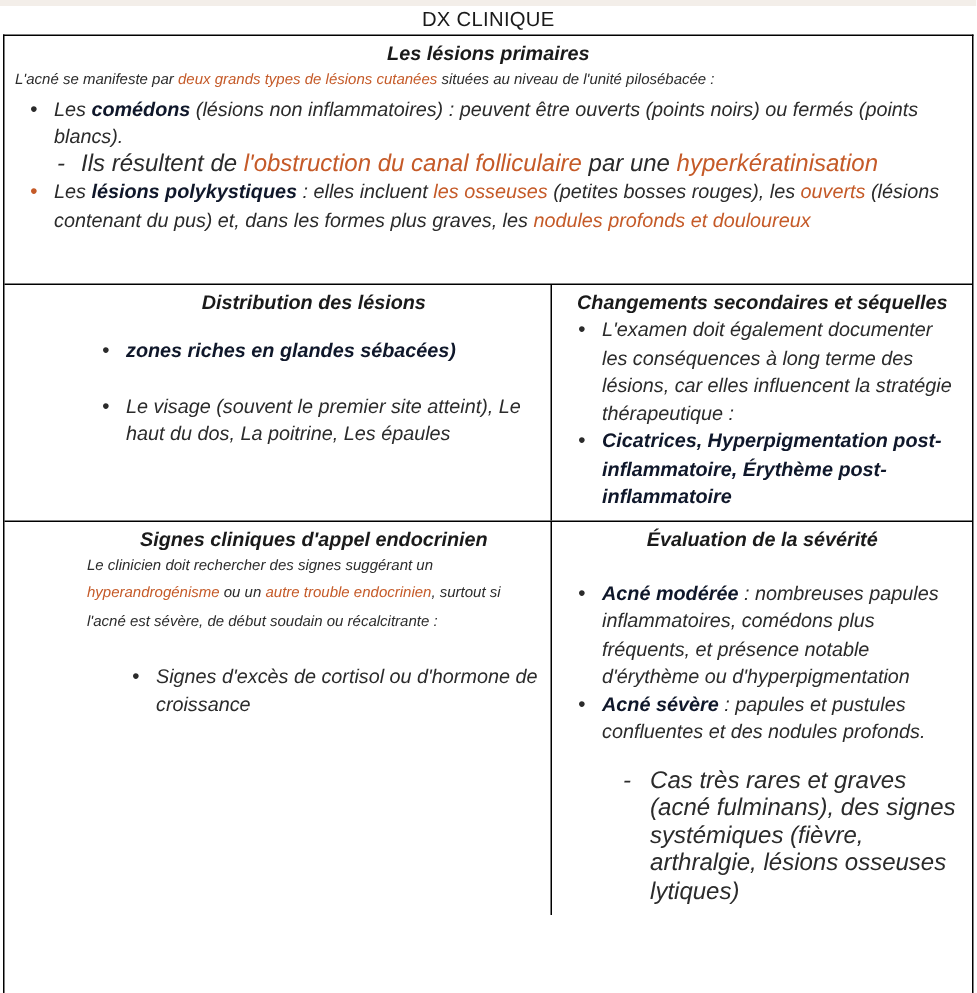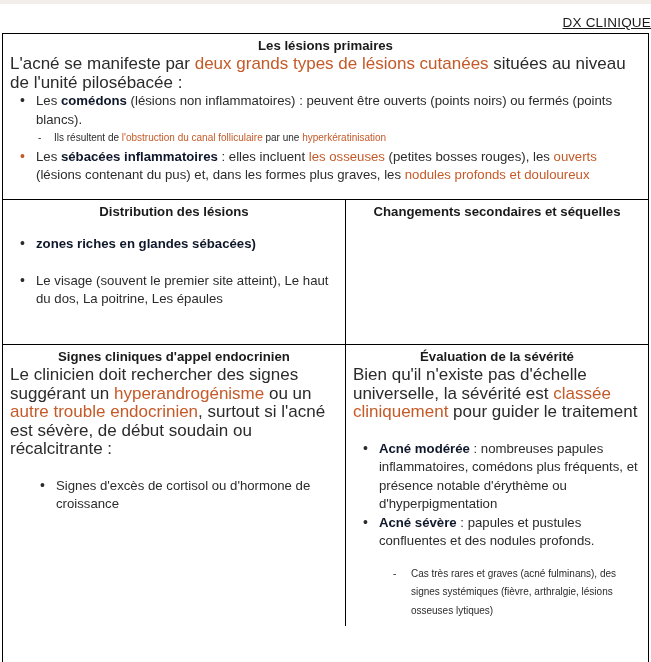--- a/index.html
+++ b/index.html
@@ -13,69 +13,70 @@
     font-family: "Liberation Sans", sans-serif;
     color: #2b2b2b;
     overflow: hidden;
   }
   .top-strip {
     height: 4px;
     background: #f3eee9;
     width: 100%;
   }
   .doc-header {
-    text-align: right;
+    text-align: center;
     font-size: 13.5px;
     color: #1a1a1a;
     letter-spacing: 0.2px;
-    padding: 11px 0 3px 0;
+    padding: 1px 0 3px 0;
     line-height: 15px;
-    text-decoration: underline;
   }
   .table {
     border: 1.6px solid #000;
     border-bottom: none;
     width: 647px;
     margin: 0 auto;
     box-sizing: border-box;
     height: 640px;
   }
   .row {
     display: flex;
     border-bottom: 1.6px solid #000;
     box-sizing: border-box;
+    font-style: italic;
   }
   .row.last {
     border-bottom: none;
   }
   .cell {
     box-sizing: border-box;
     padding: 3px 7px 6px 7px;
   }
   .cell.full {
     width: 100%;
   }
   .cell.left {
     width: 344px;
     border-right: 1.6px solid #000;
+    margin-left: 48px;
   }
   .cell.right {
     width: 303px;
   }
   .cell-title {
     text-align: center;
     font-weight: bold;
     font-size: 13.2px;
     color: #1a1a1a;
     line-height: 17px;
     margin-bottom: 1px;
   }
   p.para {
     margin: 0;
-    font-size: 17px;
+    font-size: 10px;
     line-height: 18.5px;
     color: #2b2b2b;
   }
   ul.bullets, ul.sub {
     margin: 0;
     padding: 0;
     list-style: none;
   }
   li.bullet {
     position: relative;
@@ -92,21 +93,21 @@
     top: -1px;
     font-size: 14px;
     color: #2b2b2b;
   }
   li.bullet.orange-dot::before {
     color: #c55a28;
   }
   li.dash {
     position: relative;
     padding-left: 44px;
-    font-size: 10px;
+    font-size: 16px;
     line-height: 18.5px;
     margin: 0;
     color: #2b2b2b;
   }
   li.dash::before {
     content: "-";
     position: absolute;
     left: 28px;
     top: 0;
     color: #2b2b2b;
@@ -145,52 +146,55 @@
 
 <div class="table">
 
   <div class="row row-1">
     <div class="cell full">
       <div class="cell-title">Les lésions primaires</div>
       <p class="para"><span>L'acné se manifeste par </span><span class="hl">deux grands types de lésions cutanées</span><span> situées au niveau de l'unité pilosébacée :</span></p>
       <ul class="bullets">
         <li class="bullet"><span>Les </span><span class="bold">comédons</span><span> (lésions non inflammatoires) : peuvent être ouverts (points noirs) ou fermés (points blancs).</span></li>
         <li class="dash"><span>Ils résultent de </span><span class="hl">l'obstruction du canal folliculaire</span><span> par une </span><span class="hl">hyperkératinisation</span></li>
-        <li class="bullet orange-dot"><span>Les </span><span class="bold">sébacées inflammatoires</span><span> : elles incluent </span><span class="hl">les osseuses</span><span> (petites bosses rouges), les </span><span class="hl">ouverts</span><span> (lésions contenant du pus) et, dans les formes plus graves, les </span><span class="hl">nodules profonds et douloureux</span></li>
+        <li class="bullet orange-dot"><span>Les </span><span class="bold">lésions polykystiques</span><span> : elles incluent </span><span class="hl">les osseuses</span><span> (petites bosses rouges), les </span><span class="hl">ouverts</span><span> (lésions contenant du pus) et, dans les formes plus graves, les </span><span class="hl">nodules profonds et douloureux</span></li>
       </ul>
     </div>
   </div>
 
   <div class="row row-2">
     <div class="cell left">
       <div class="cell-title">Distribution des lésions</div>
       <div class="spacer-14"></div>
       <ul class="bullets">
         <li class="bullet"><span class="bold">zones riches en glandes sébacées)</span></li>
         <div class="spacer-18"></div>
         <li class="bullet">Le visage (souvent le premier site atteint), Le haut du dos, La poitrine, Les épaules</li>
       </ul>
     </div>
     <div class="cell right">
       <div class="cell-title">Changements secondaires et séquelles</div>
+      <ul class="bullets">
+        <li class="bullet">L'examen doit également documenter les conséquences à long terme des lésions, car elles influencent la stratégie thérapeutique :</li>
+        <li class="bullet"><span class="bold">Cicatrices, Hyperpigmentation post-inflammatoire, Érythème post-inflammatoire</span></li>
+      </ul>
     </div>
   </div>
 
   <div class="row last">
     <div class="cell left">
       <div class="cell-title">Signes cliniques d'appel endocrinien</div>
       <p class="para"><span>Le clinicien doit rechercher des signes suggérant un </span><span class="hl">hyperandrogénisme</span><span> ou un </span><span class="hl">autre trouble endocrinien</span><span>, surtout si l'acné est sévère, de début soudain ou récalcitrante :</span></p>
       <div class="spacer-18"></div>
       <ul class="bullets">
         <li class="bullet indent">Signes d'excès de cortisol ou d'hormone de croissance</li>
       </ul>
     </div>
     <div class="cell right">
       <div class="cell-title">Évaluation de la sévérité</div>
-      <p class="para"><span>Bien qu'il n'existe pas d'échelle universelle, la sévérité est </span><span class="hl">classée cliniquement</span><span> pour guider le traitement</span></p>
       <div class="spacer-18"></div>
       <ul class="bullets">
         <li class="bullet"><span class="bold">Acné modérée</span><span> : nombreuses papules inflammatoires, comédons plus fréquents, et présence notable d'érythème ou d'hyperpigmentation</span></li>
         <li class="bullet"><span class="bold">Acné sévère</span><span> : papules et pustules confluentes et des nodules profonds.</span></li>
         <div class="spacer-14"></div>
         <li class="dash indent2">Cas très rares et graves (acné fulminans), des signes systémiques (fièvre, arthralgie, lésions osseuses lytiques)</li>
       </ul>
     </div>
   </div>
 

